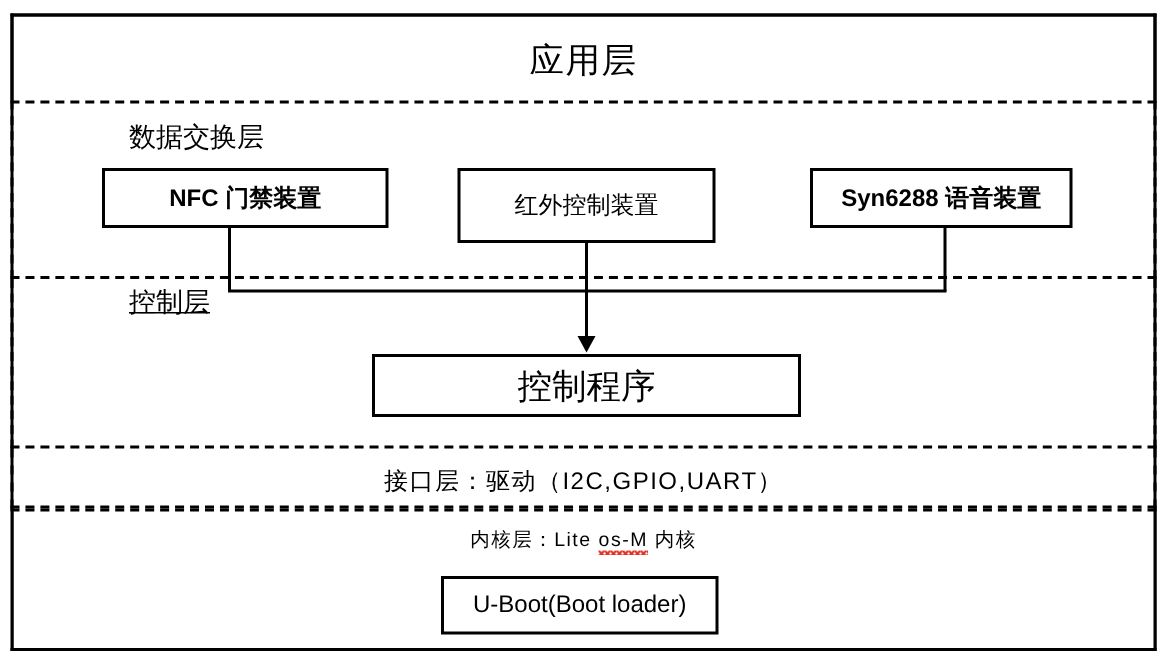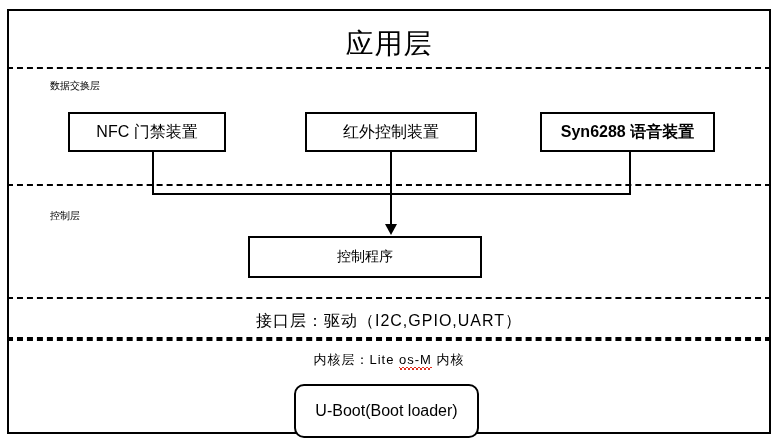--- a/index.html
+++ b/index.html
@@ -73,34 +73,36 @@
   .band-title-center {
     position: absolute;
     left: 0;
     width: 100%;
     text-align: center;
     font-size: 21px;
     letter-spacing: 1px;
   }
   .band-title-left {
     position: absolute;
-    font-size: 10px;
+    font-size: 18px;
+    margin-left: 36px;
   }
 
   .app-title {
     top: 25px;
-    font-size: 28px;
+    font-size: 23px;
   }
   .data-title {
     left: 50px;
     top: 79px;
   }
   .control-title {
     left: 50px;
-    top: 209px;
+    top: 189px;
+    text-decoration: underline;
   }
   .interface-title {
     top: 311px;
     font-size: 16px;
   }
   .kernel-title {
     top: 351px;
     font-size: 13px;
   }
 
@@ -130,25 +132,25 @@
     border: 2px solid #000000;
     background: #ffffff;
     display: flex;
     align-items: center;
     justify-content: center;
     font-size: 16px;
     text-align: center;
     z-index: 3;
   }
 
-  .node-nfc      { left: 68px;  top: 112px; width: 158px; height: 40px; }
-  .node-infrared { left: 305px; top: 112px; width: 172px; height: 40px; }
+  .node-nfc      { left: 68px;  top: 112px; width: 191px; height: 40px; font-weight: bold; }
+  .node-infrared { left: 305px; top: 112px; width: 172px; height: 50px; }
   .node-syn6288  { left: 540px; top: 112px; width: 175px; height: 40px; font-weight: bold; }
-  .node-control  { left: 248px; top: 236px; width: 234px; height: 42px; font-size: 14px; }
-  .node-uboot    { left: 294px; top: 384px; width: 185px; height: 54px; font-size: 16px; border-radius: 10px; }
+  .node-control  { left: 248px; top: 236px; width: 286px; height: 42px; font-size: 23px; }
+  .node-uboot    { left: 294px; top: 384px; width: 185px; height: 39px; font-size: 16px; }
 
   
   .wire {
     position: absolute;
     background: #000000;
     z-index: 2;
   }
   .wire-v { width: 2px; }
   .wire-h { height: 2px; }
 

